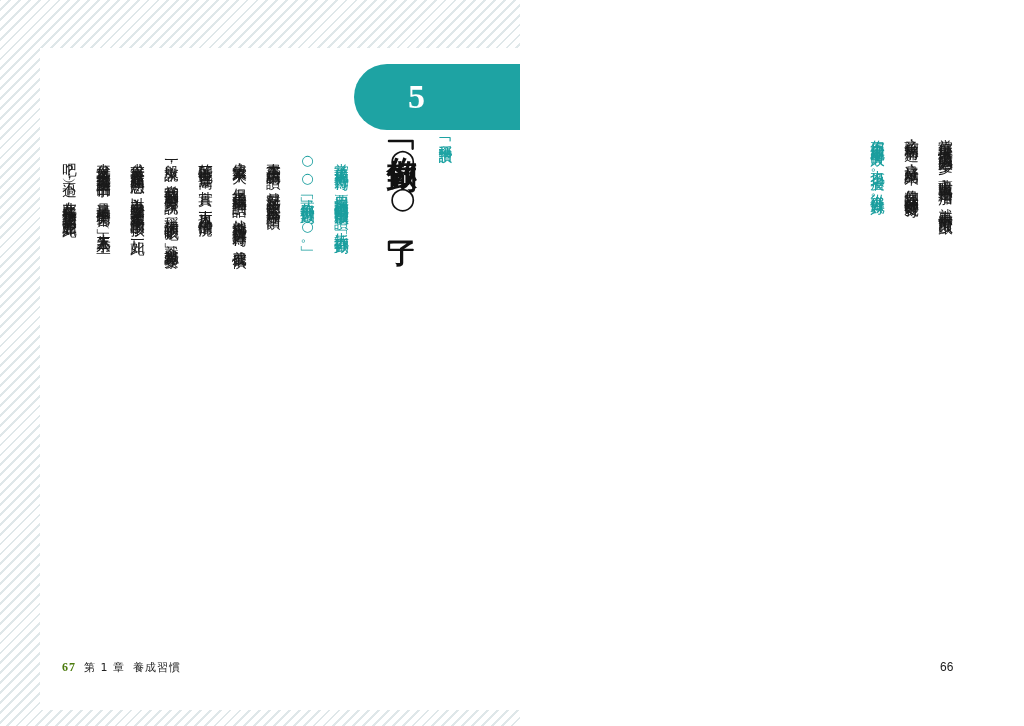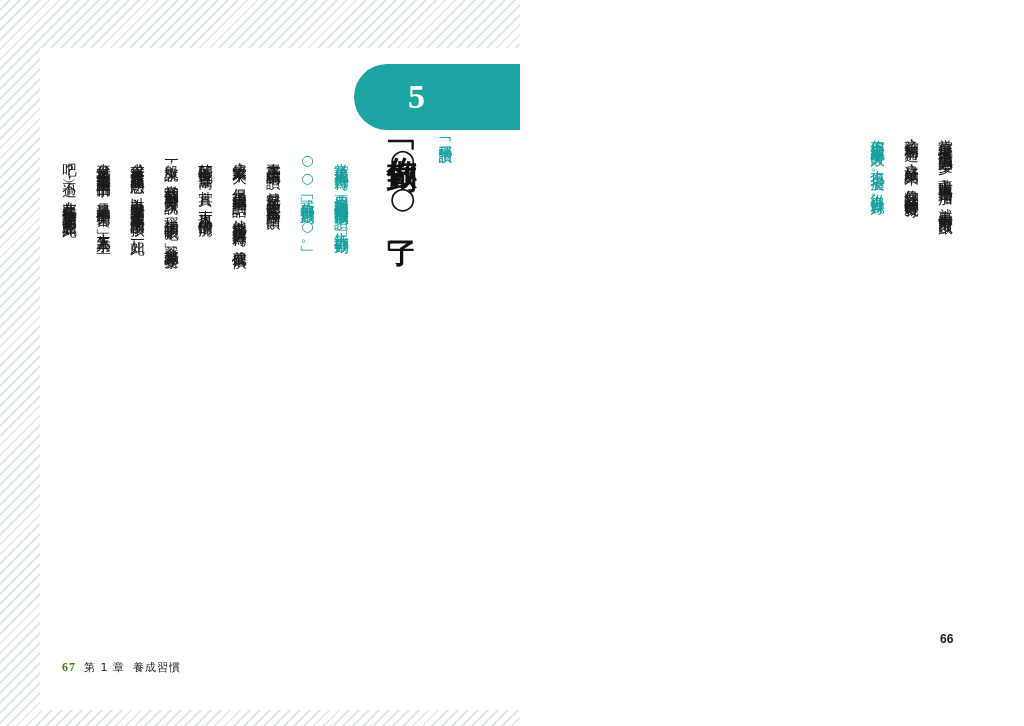--- a/index.html
+++ b/index.html
@@ -159,23 +159,23 @@
     color: #4d7c0f;
     font-size: 12px;
   }
   .footer-left .chap {
     font-size: 11px;
     color: #222222;
   }
   .footer-right {
     position: absolute;
     left: 940px;
-    top: 632px;
+    top: 660px;
     font-size: 12px;
-    font-weight: bold;
+    font-weight: normal;
     color: #1a1a1a;
     font-family: "Liberation Sans", sans-serif;
   }
 </style>
 </head>
 <body>
 
 <div class="spread">
 
   <div class="hatch"></div>

